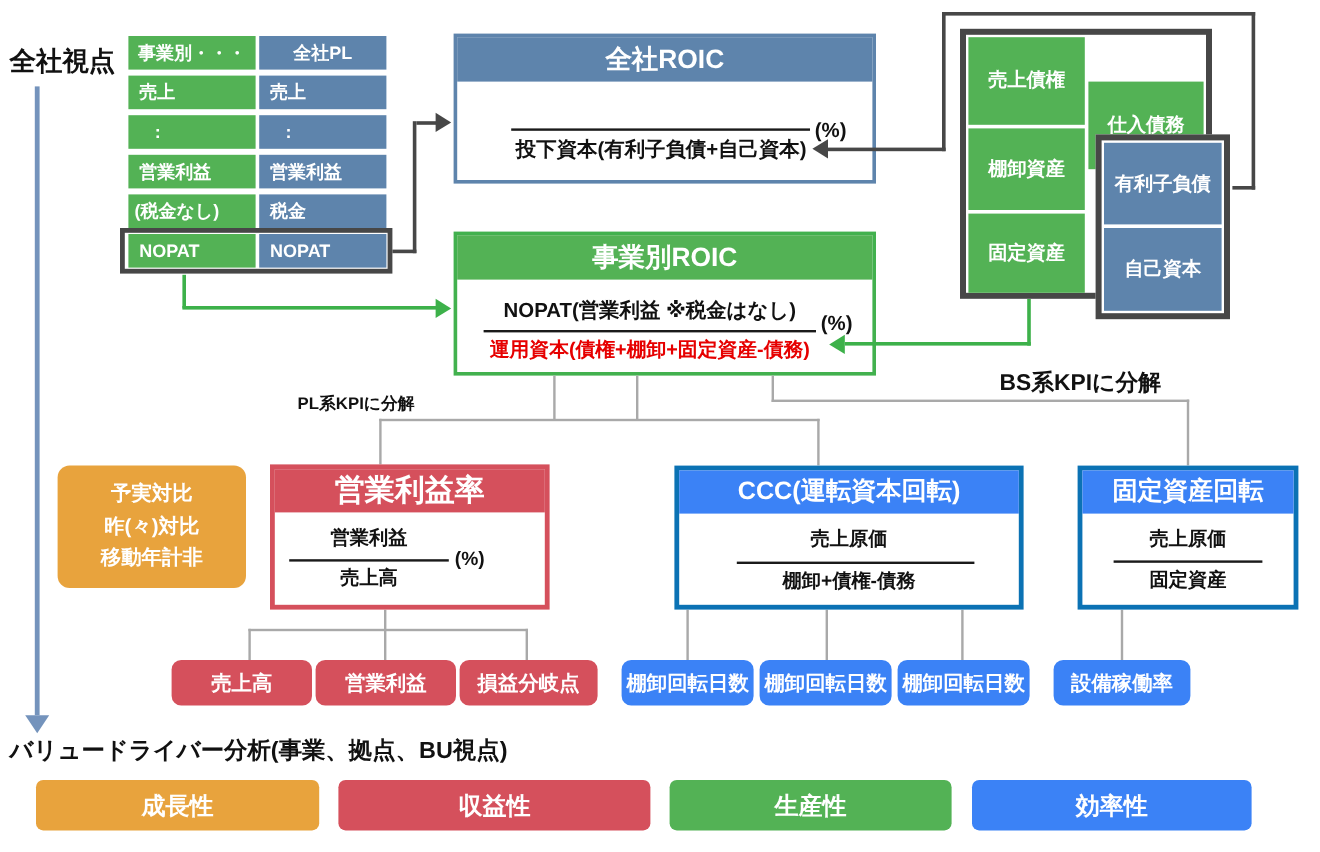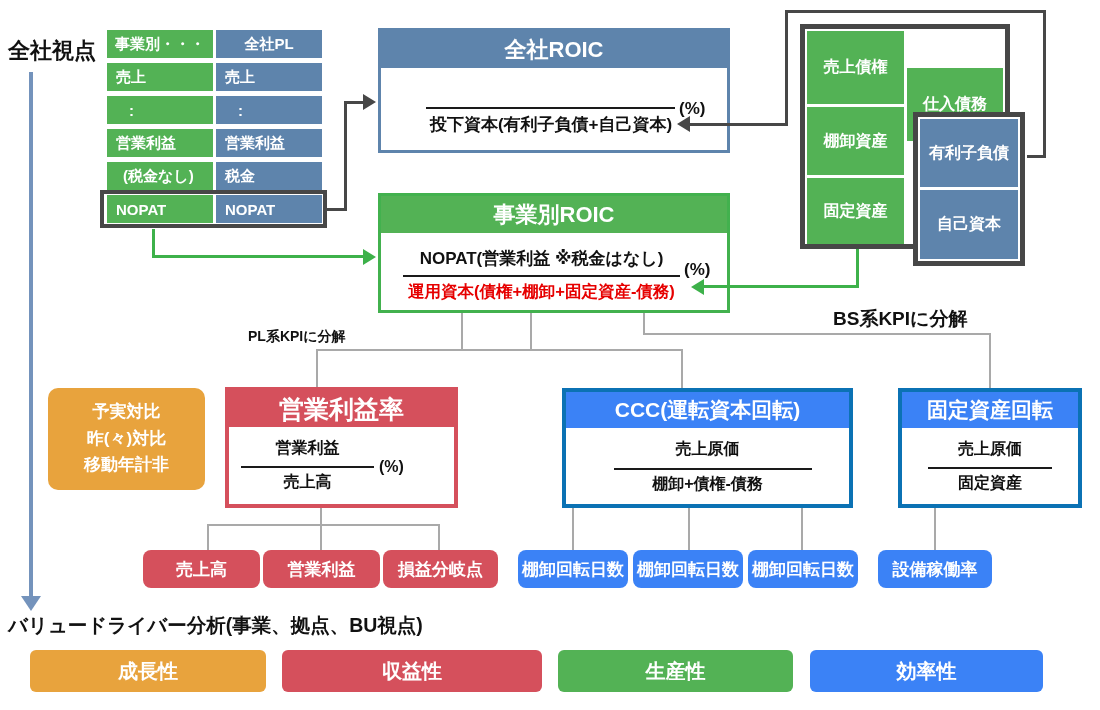--- a/index.html
+++ b/index.html
@@ -38,21 +38,21 @@
   <div class="tri" style="left:21px;top:596px;border-left:10px solid transparent;border-right:10px solid transparent;border-top:15px solid #7493bc;"></div>
 
   <div class="cell green center" style="left:107px;top:30px;width:106px;height:28px;">事業別・・・</div>
   <div class="cell sblue center" style="left:216px;top:30px;width:106px;height:28px;">全社PL</div>
   <div class="cell green" style="left:107px;top:63px;width:106px;height:28px;">売上</div>
   <div class="cell sblue" style="left:216px;top:63px;width:106px;height:28px;">売上</div>
   <div class="cell green indent" style="left:107px;top:96px;width:106px;height:28px;">:</div>
   <div class="cell sblue indent" style="left:216px;top:96px;width:106px;height:28px;">:</div>
   <div class="cell green" style="left:107px;top:129px;width:106px;height:28px;">営業利益</div>
   <div class="cell sblue" style="left:216px;top:129px;width:106px;height:28px;">営業利益</div>
-  <div class="cell green" style="left:107px;top:162px;width:106px;height:28px;padding-left:16px;">(税金なし)</div>
+  <div class="cell green" style="left:107px;top:162px;width:106px;height:28px;padding-left:5px;">(税金なし)</div>
   <div class="cell sblue" style="left:216px;top:162px;width:106px;height:28px;">税金</div>
   <div class="cell green" style="left:107px;top:195px;width:106px;height:28px;">NOPAT</div>
   <div class="cell sblue" style="left:216px;top:195px;width:106px;height:28px;">NOPAT</div>
   <div class="frame" style="left:100px;top:190px;width:227px;height:38px;border:4px solid #474747;z-index:2;"></div>
 
   <div class="hline" style="left:327px;top:208px;width:20px;height:3px;background:#474747;"></div>
   <div class="vline" style="left:344px;top:101px;width:3px;height:110px;background:#474747;"></div>
   <div class="hline" style="left:347px;top:101px;width:17px;height:3px;background:#474747;"></div>
   <div class="tri" style="left:363px;top:94px;border-top:8px solid transparent;border-bottom:8px solid transparent;border-left:13px solid #474747;"></div>
 

